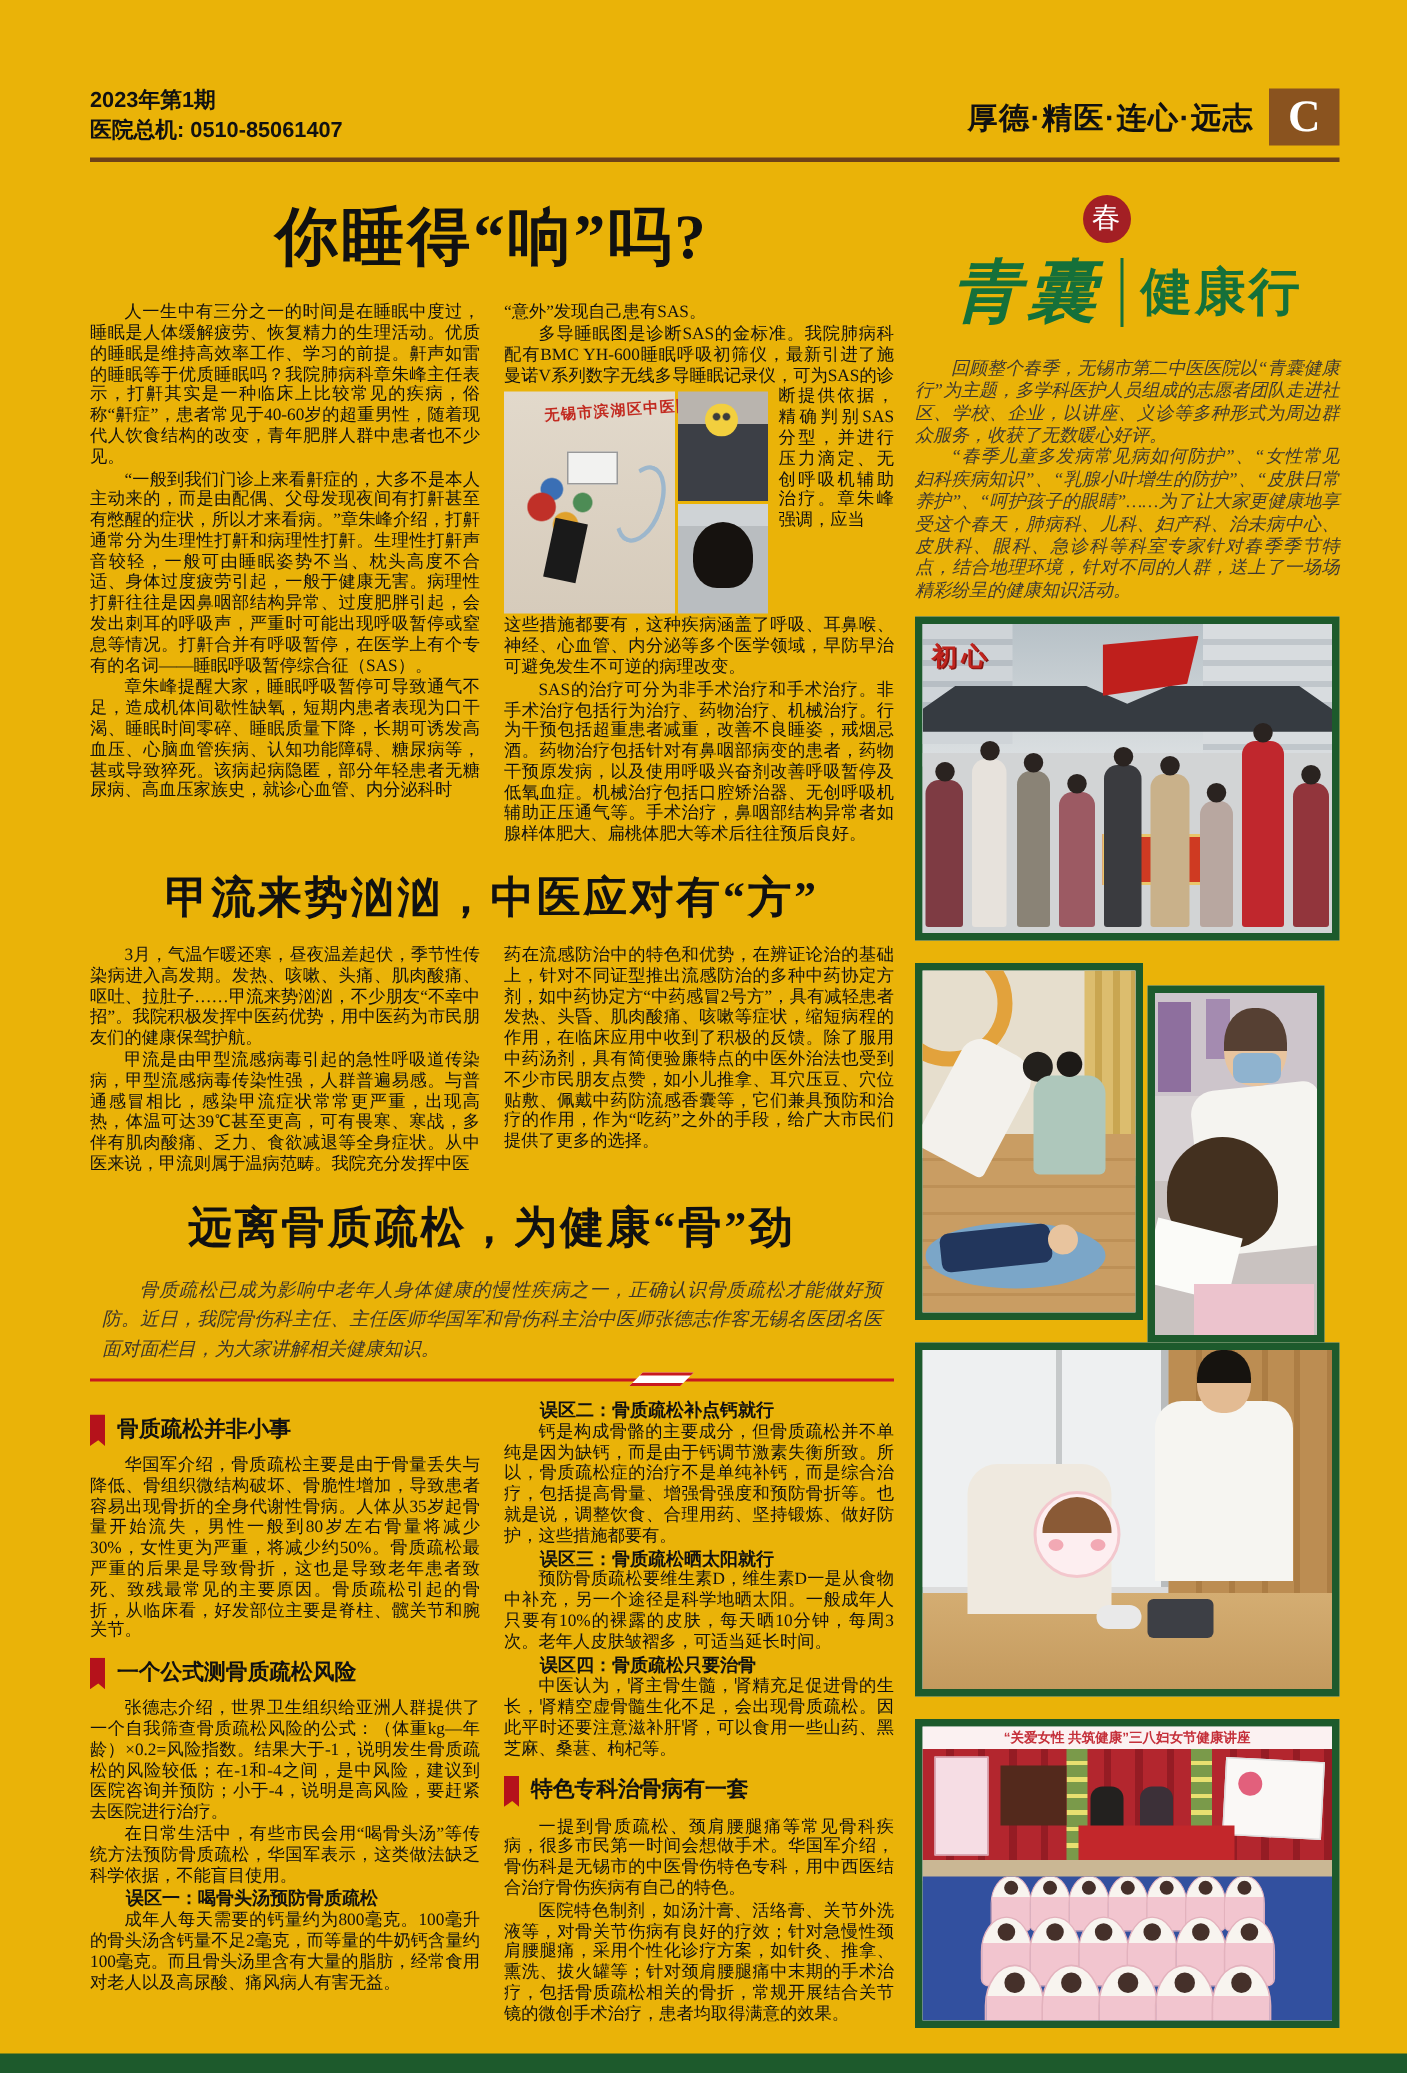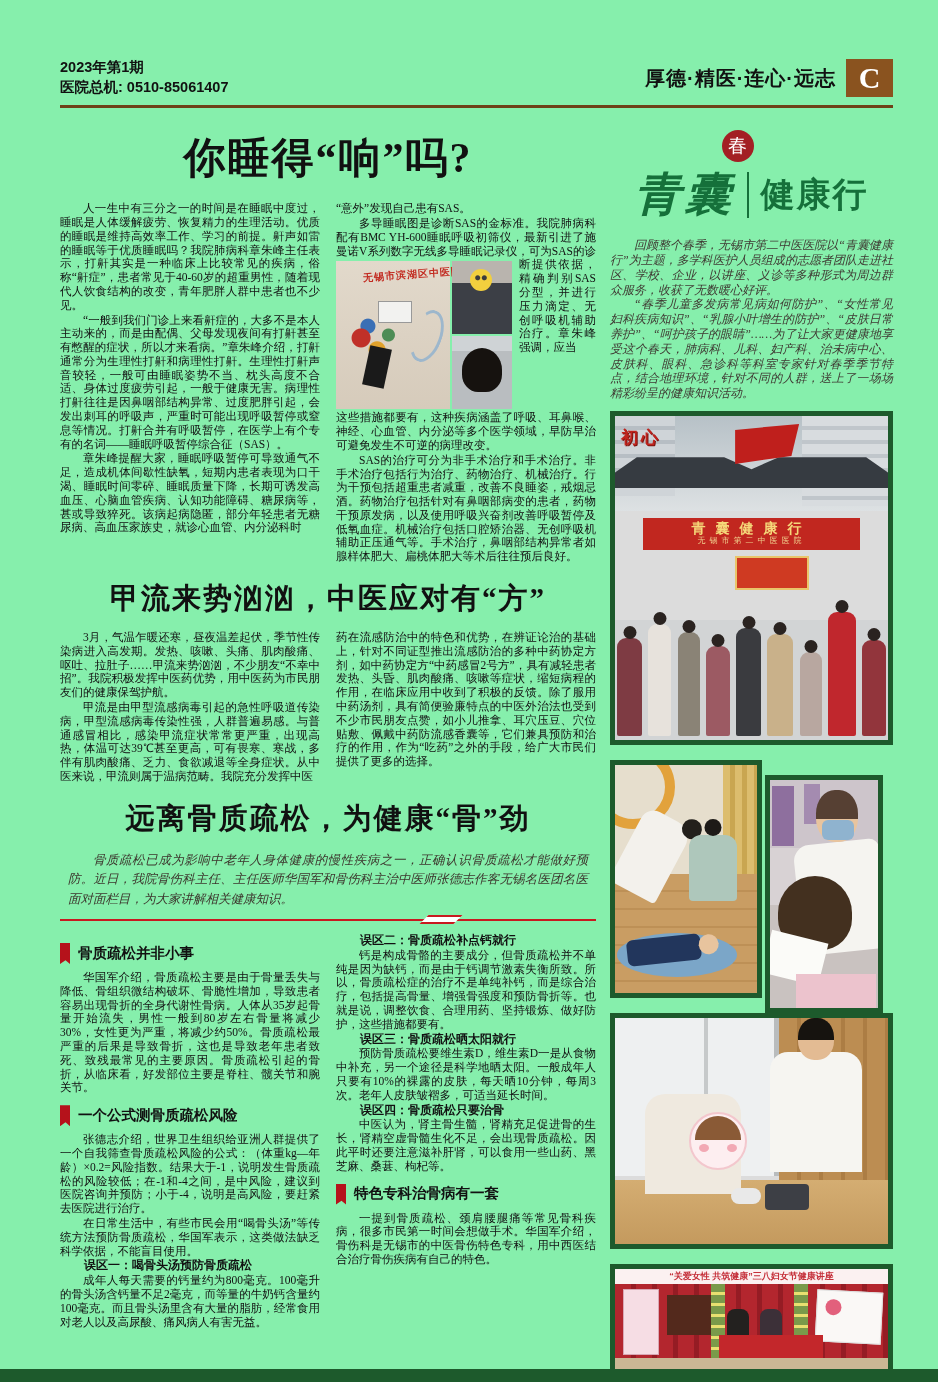--- a/index.html
+++ b/index.html
@@ -1,18 +1,18 @@
 <!DOCTYPE html>
 <html><head>
 <meta charset="utf-8">
 <style>
   * { box-sizing: border-box; }
   html,body { margin:0; padding:0; background:#e9e9e9; }
   .page {
-    width:938px; height:1382px; background:#86efac; position:relative;
+    width:938px; height:1382px; background:#eab308; position:relative;
     margin:0 auto; overflow:hidden;
     padding:58px 45px 0 60px;
     font-family:"Liberation Serif", serif; color:#111;
   }
   
   .header { display:flex; justify-content:space-between; align-items:flex-end;
     border-bottom:3px solid #6e4118; padding-bottom:8px; }
   .hl { font-family:"Liberation Sans", sans-serif; font-weight:bold; font-size:14.5px; line-height:1.35; }
   .hr { display:flex; align-items:center; }
   .motto { font-family:"Liberation Sans", sans-serif; font-weight:bold; font-size:20px; letter-spacing:1px; margin-right:10px; }
@@ -88,21 +88,21 @@
     font-family:"Liberation Sans", sans-serif; letter-spacing:2px; }
   .rtext { margin-top:12px;font-family:Liberation Serif, serif; }
   .rtext p { margin:0; font-size:12px; line-height:14.8px; color:#3f3a33;
     text-align:justify; text-indent:2em; font-style:italic; }
   
   .photos { margin-top:10px; }
   .photo { border:5px solid #1d5a2c; position:relative; overflow:hidden; background:#dcdcdc; }
   .photo + .photo, .photo-row { margin-top:15px; }
   .photo-row { display:flex; gap:3px; }
   
-  .p1 { height:334px; }
+  .p1 { height:216px; }
   .p1-sky { position:absolute; inset:0 0 auto 0; height:95px; background:linear-gradient(#b7c1c7,#dde1e3); }
   .p1-bldg1 { position:absolute; left:0; top:0; width:60px; height:80px;
     background:repeating-linear-gradient(#cfd4d8 0 10px, #b7bec4 10px 14px); }
   .p1-bldg2 { position:absolute; right:0; top:0; width:86px; height:90px;
     background:repeating-linear-gradient(#d8dcdf 0 10px, #c0c6cb 10px 14px); }
   .p1-corner { position:absolute; left:6px; top:10px; color:#c0241e; font-weight:bold;
     font-size:17px; letter-spacing:3px; text-shadow:1px 1px 0 #7d1511; }
   .p1-roof { position:absolute; left:0; right:0; top:38px; height:34px; background:#363b41;
     clip-path:polygon(0 55%, 8% 10%, 40% 10%, 50% 45%, 60% 10%, 92% 10%, 100% 55%, 100% 100%, 0 100%); }
   .p1-flag { position:absolute; left:44%; top:8px; width:64px; height:40px; background:#bf1f1c;
@@ -307,20 +307,21 @@
             <p>钙是构成骨骼的主要成分，但骨质疏松并不单纯是因为缺钙，而是由于钙调节激素失衡所致。所以，骨质疏松症的治疗不是单纯补钙，而是综合治疗，包括提高骨量、增强骨强度和预防骨折等。也就是说，调整饮食、合理用药、坚持锻炼、做好防护，这些措施都要有。</p>
             <div class="myth-h">误区三：骨质疏松晒太阳就行</div>
             <p>预防骨质疏松要维生素D，维生素D一是从食物中补充，另一个途径是科学地晒太阳。一般成年人只要有10%的裸露的皮肤，每天晒10分钟，每周3次。老年人皮肤皱褶多，可适当延长时间。</p>
             <div class="myth-h">误区四：骨质疏松只要治骨</div>
             <p>中医认为，肾主骨生髓，肾精充足促进骨的生长，肾精空虚骨髓生化不足，会出现骨质疏松。因此平时还要注意滋补肝肾，可以食用一些山药、黑芝麻、桑葚、枸杞等。</p>
             <div class="sec-h">
               <span class="marker"></span>
               <span>特色专科治骨病有一套</span>
             </div>
             <p>一提到骨质疏松、颈肩腰腿痛等常见骨科疾病，很多市民第一时间会想做手术。华国军介绍，骨伤科是无锡市的中医骨伤特色专科，用中西医结合治疗骨伤疾病有自己的特色。</p>
+            <p>医院特色制剂，如汤汁膏、活络膏、关节外洗液等，对骨关节伤病有良好的疗效；针对急慢性颈肩腰腿痛，采用个性化诊疗方案，如针灸、推拿、熏洗、拔火罐等；针对颈肩腰腿痛中末期的手术治疗，包括骨质疏松相关的骨折，常规开展结合关节镜的微创手术治疗，患者均取得满意的效果。</p>
           </div>
         </div>
       </div>
     </div>
 
     <div class="right">
       <div class="logo">
         <div class="seal">春</div>
         <div class="logo-row">
           <span class="logo-qn">青囊</span>

